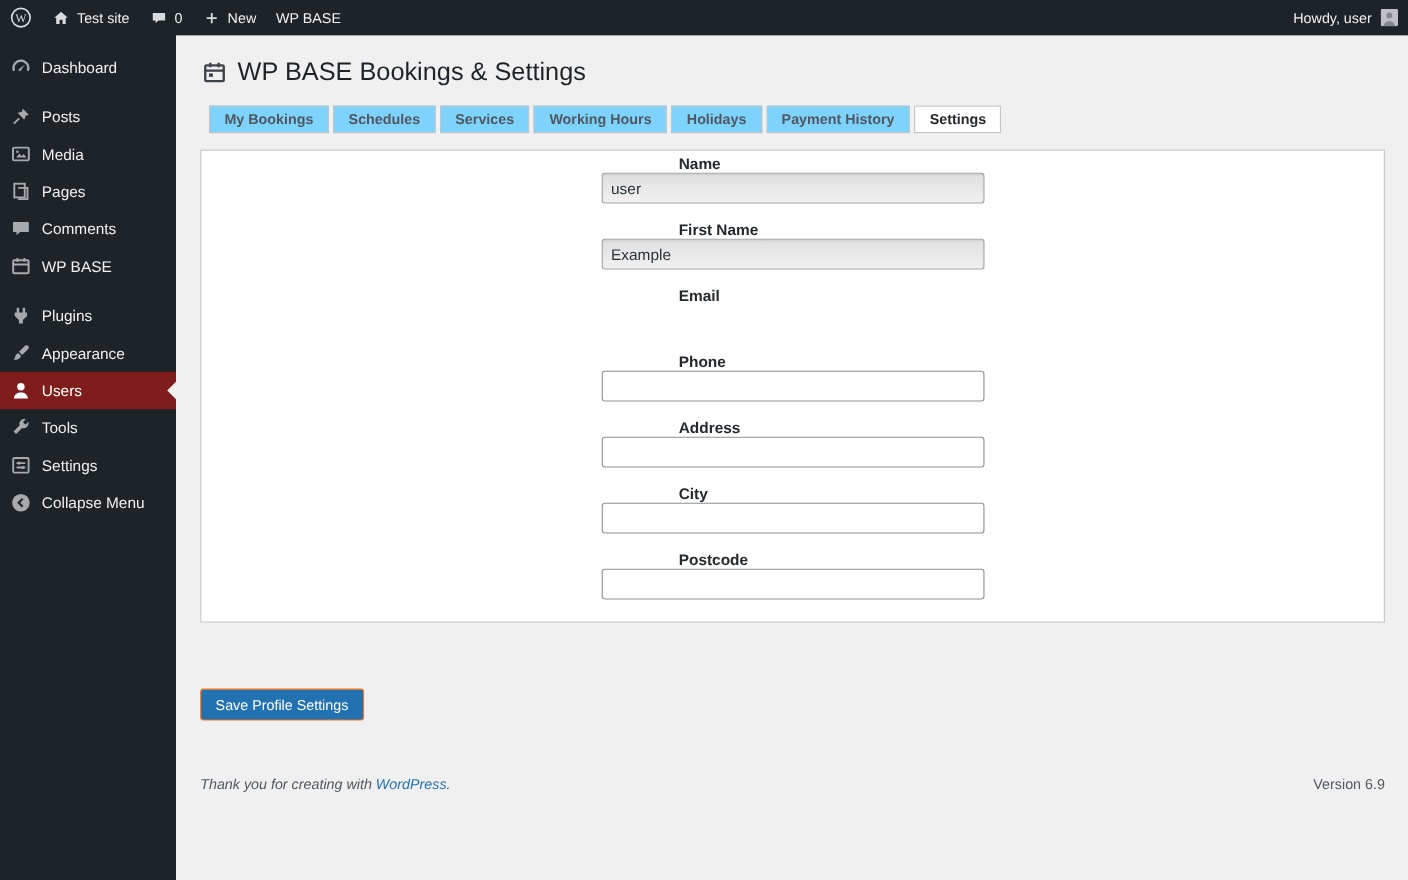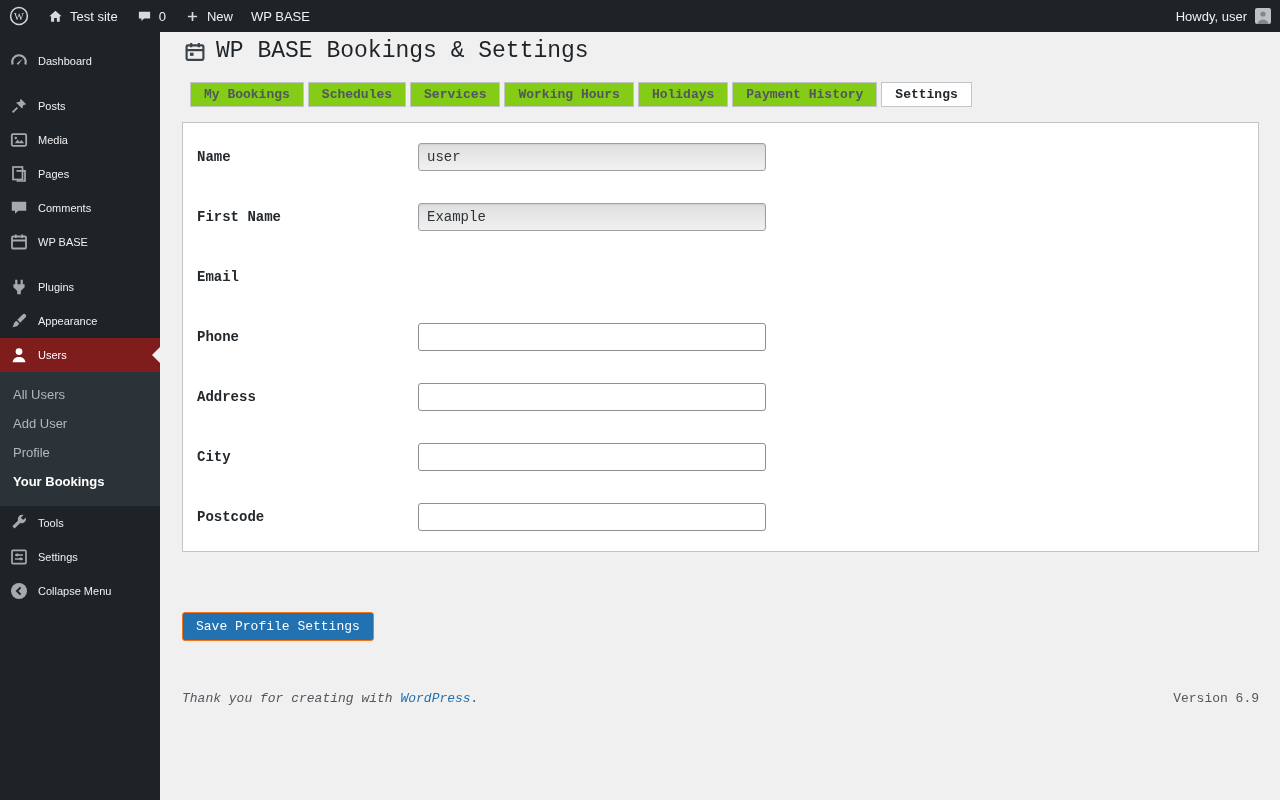--- a/index.html
+++ b/index.html
@@ -14,44 +14,44 @@
            font-size:13px;cursor:pointer;white-space:nowrap;}
   .abi{width:17px;height:17px;color:#d8dbde;}
   .abi svg{width:17px;height:17px;}
   .abi.logo{width:20px;height:20px;}
   .abi.logo svg{width:20px;height:20px;}
   .avatar{width:16px;height:16px;display:inline-block;overflow:hidden;border-radius:2px;margin-left:2px;}
   .avatar svg{width:16px;height:16px;}
   
   #sidebar{position:absolute;top:32px;left:0;bottom:0;width:160px;background:#1d2327;padding-top:12px;}
   .menu-item{display:flex;align-items:center;gap:9px;height:34px;padding:0 20px 0 9px;
-             font-size:11px;color:#f0f0f1;cursor:pointer;position:relative;}
+             font-size:14px;color:#f0f0f1;cursor:pointer;position:relative;}
   .mi{width:20px;height:20px;flex:0 0 20px;color:#a7aaad;}
   .mi svg{width:20px;height:20px;}
   .menu-item.current{background:#7f1d1d;color:#fff;}
   .menu-item.current .mi{color:#fff;}
   .menu-item.current::after{content:"";position:absolute;right:0;top:50%;margin-top:-8px;
                             border:8px solid transparent;border-right-color:#f0f0f1;}
   .menu-sep{height:11px;}
   .submenu{background:#2c3338;padding:8px 0 10px;}
   .submenu-item{padding:7px 12px 7px 13px;font-size:13px;color:#b2b7bc;cursor:pointer;}
   .submenu-item.current-sub{color:#fff;font-weight:700;}
   
   #content{position:absolute;top:32px;left:160px;right:0;bottom:0;background:#f0f0f1;
-           padding:6px 21px 0 22px;color:#1d2327;overflow:hidden;font-family:Liberation Mono, monospace;}
+           padding:20px 21px 0 22px;color:#1d2327;overflow:hidden;}
   .page-title{display:flex;align-items:center;gap:9px;font-size:23px;font-weight:400;
               color:#1d2327;line-height:27px;padding-left:1px;}
   .ti{width:24px;height:24px;color:#3c434a;}
   .ti svg{width:24px;height:24px;}
   .tabs{display:flex;gap:4px;margin:17px 0 0 8px;}
-  .tab{padding:4px 13px;border:1px solid #c3c4c7;background:#84cc16;color:#50575e;
+  .tab{padding:4px 13px;border:1px solid #c3c4c7;background:#7dd3fc;color:#50575e;
        font-size:13px;font-weight:700;line-height:15px;cursor:pointer;}
   .tab.active{background:#fff;color:#23282d;}
   .panel{margin-top:15px;background:#fff;border:1px solid #c3c4c7;padding:4px 0;}
-  .frow{height:60px;display:flex;align-items:center;}
+  .frow{height:60px;display:flex;align-items:center;flex-direction:column;}
   .frow label{width:235px;padding-left:14px;font-size:14px;font-weight:700;color:#23282d;}
   .frow input{width:348px;height:28px;padding:0 8px;font-size:14px;color:#2c3338;
               border-radius:3px;font-family:inherit;outline:none;}
   input.filled{background:linear-gradient(#dfdfdf,#f1f1f1);border:1px solid #9da1a6;
                box-shadow:inset 0 1px 2px rgba(0,0,0,.08);}
   input.empty{background:#fff;border:1px solid #8c8f94;}
   .save-btn{display:block;margin-top:60px;height:29px;padding:0 13px;background:#2271b1;
             border:1px solid #f97316;border-radius:3px;color:#fff;font-size:13px;
             font-family:inherit;cursor:pointer;}
   .footer{margin-top:50px;display:flex;justify-content:space-between;align-items:baseline;
@@ -190,34 +190,20 @@
   </div>
   <div class="menu-item current">
     <span class="mi">
       <svg viewBox="0 0 20 20">
           <circle cx="10" cy="6.6" r="3.4" fill="currentColor"></circle>
           <path d="M3.6 17.2c.4-3.5 3.1-5.3 6.4-5.3s6 1.8 6.4 5.3z" fill="currentColor"></path>
         </svg>
     </span>
     <span>Users</span>
   </div>
-  <div class="submenu">
-    <div class="submenu-item">
-      <span>All Users</span>
-    </div>
-    <div class="submenu-item">
-      <span>Add User</span>
-    </div>
-    <div class="submenu-item">
-      <span>Profile</span>
-    </div>
-    <div class="submenu-item current-sub">
-      <span>Your Bookings</span>
-    </div>
-  </div>
   <div class="menu-item">
     <span class="mi">
       <svg viewBox="0 0 20 20">
           <path d="M16.8 4.4a4.4 4.4 0 0 1-5.6 5.6l-5.6 5.6-2.3-2.3 5.6-5.6a4.4 4.4 0 0 1 5.6-5.6l-2.4 2.4.8 1.5 1.5.8z" fill="currentColor"></path>
         </svg>
     </span>
     <span>Tools</span>
   </div>
   <div class="menu-item">
     <span class="mi">

